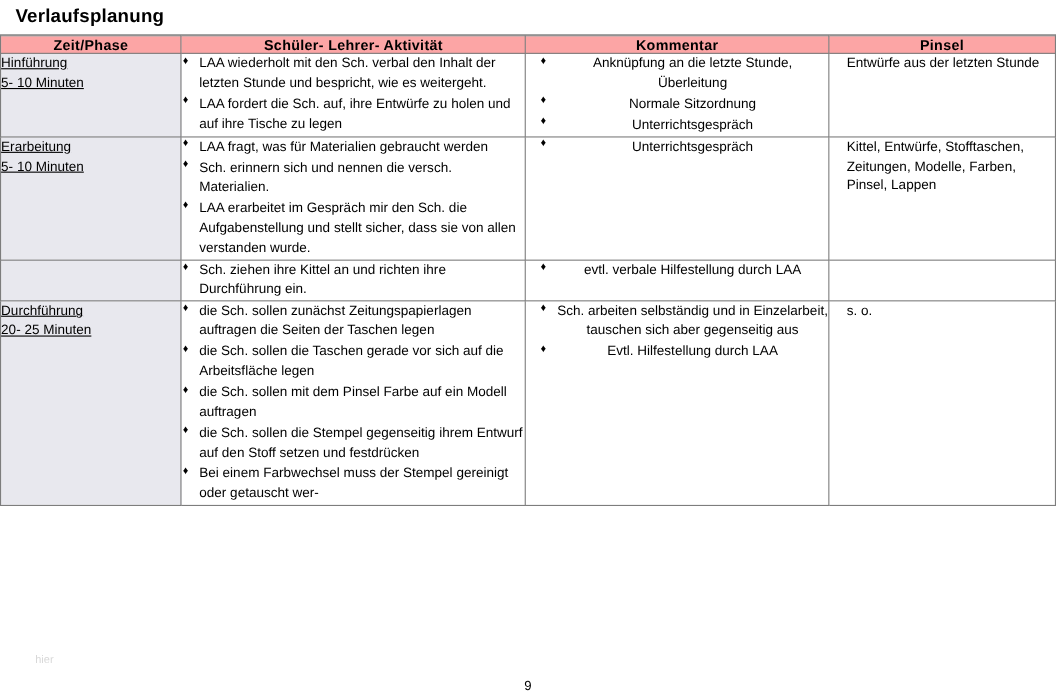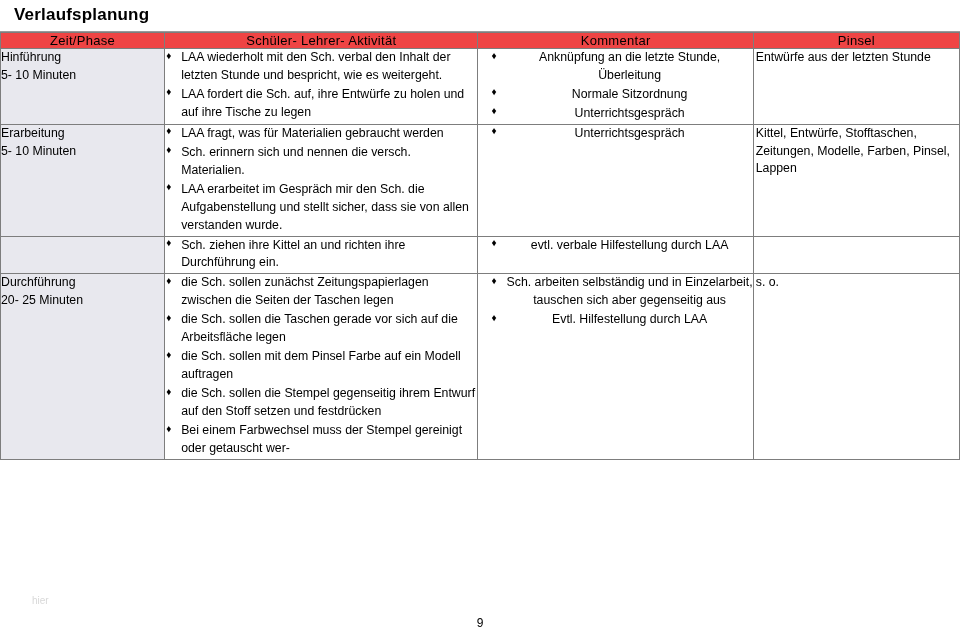--- a/index.html
+++ b/index.html
@@ -37,22 +37,22 @@
     width: 960px;
     table-layout: fixed;
     font-size: 12.3px;
   }
   table.plan th, table.plan td {
     border: 1px solid #7d7d7d;
     vertical-align: top;
     padding: 0;
   }
   thead th {
-    background: #ef4444;
-    font-weight: normal;
+    background: #fca5a5;
+    font-weight: bold;
     font-size: 13px;
     text-align: center;
     padding: 5px 0 6px 0;
     letter-spacing: 0.3px;
   }
   .col-phase { width: 164px; }
   .col-activity { width: 313px; }
   .col-comment { width: 275px; }
   .col-media { width: 206px; }
 
@@ -60,21 +60,21 @@
     background: #e8e8ee;
     padding: 7px 0 7px 7px;
     line-height: 1.45;
   }
   td.cell {
     padding: 7px 8px 7px 8px;
     line-height: 1.45;
   }
   td.cell.activity { }
   td.cell.comment { padding-left: 12px; text-align: center; }
-  td.cell.media { padding-left: 2px; }
+  td.cell.media { padding-left: 16px; }
 
   ul.bullets {
     list-style: none;
     margin: 0;
     padding: 0;
   }
   ul.bullets li {
     position: relative;
     padding-left: 16px;
     margin: 0 0 1px 0;
@@ -82,21 +82,21 @@
   }
   ul.bullets li::before {
     content: "\2666";
     position: absolute;
     left: 1px;
     top: -0.5px;
     font-size: 10px;
     color: #000;
   }
   .plain-line { line-height: 1.45; }
-  .phase-line { display: block; }
+  .phase-line { display: block; text-decoration: underline; }
 
   .footer-note {
     position: absolute;
     left: 32px;
     bottom: 28px;
     font-size: 10px;
     color: #d8d8d8;
     text-align: center;
   }
   .page-number {
@@ -194,21 +194,21 @@
         <td class="cell media"></td>
       </tr>
 
       <tr>
         <td class="phase">
           <span class="phase-line">Durchführung</span>
           <span class="phase-line">20- 25 Minuten</span>
         </td>
         <td class="cell activity">
           <ul class="bullets">
-            <li>die Sch. sollen zunächst Zeitungspapierlagen zwischen die Seiten der Taschen legen</li>
+            <li>die Sch. sollen zunächst Zeitungspapierlagen auftragen die Seiten der Taschen legen</li>
             <li>die Sch. sollen die Taschen gerade vor sich auf die Arbeitsfläche legen</li>
             <li>die Sch. sollen mit dem Pinsel Farbe auf ein Modell auftragen</li>
             <li>die Sch. sollen die Stempel gegenseitig ihrem Entwurf auf den Stoff setzen und festdrücken</li>
             <li>Bei einem Farbwechsel muss der Stempel gereinigt oder getauscht wer-</li>
           </ul>
         </td>
         <td class="cell comment">
           <ul class="bullets">
             <li>Sch. arbeiten selbständig und in Einzelarbeit, tauschen sich aber gegenseitig aus</li>
             <li>Evtl. Hilfestellung durch LAA</li>

